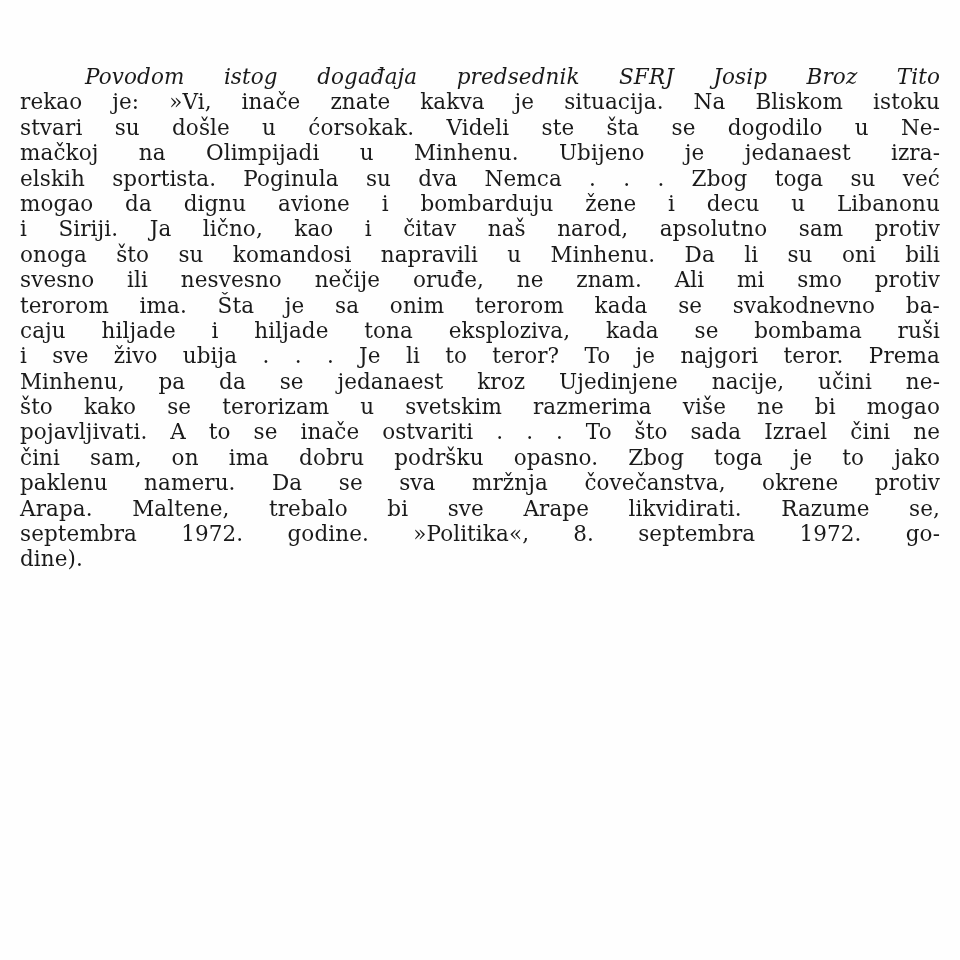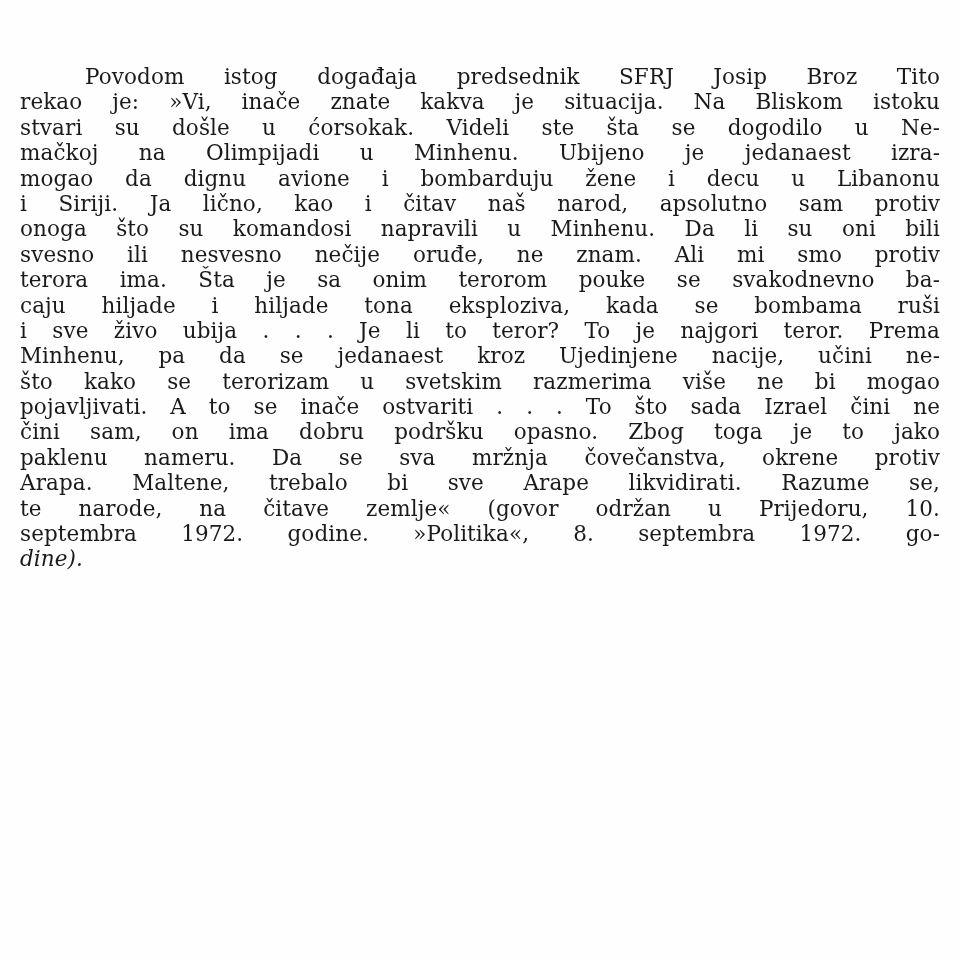--- a/index.html
+++ b/index.html
@@ -34,45 +34,45 @@
   .line {
     display: block;
     height: 25.4px;
     line-height: 25.4px;
     white-space: nowrap;
     text-align: justify;
     text-align-last: justify;
   }
   .line.indent {
     padding-left: 65px;
+    font-style: italic;
   }
   .line.last {
     text-align-last: left;
-    font-style: italic;
   }
 </style>
 </head>
 <body>
 
 <div class="page">
   <div class="text-block">
     <span class="line indent">Povodom istog događaja predsednik SFRJ Josip Broz Tito</span>
     <span class="line">rekao je: »Vi, inače znate kakva je situacija. Na Bliskom istoku</span>
     <span class="line">stvari su došle u ćorsokak. Videli ste šta se dogodilo u Ne-</span>
     <span class="line">mačkoj na Olimpijadi u Minhenu. Ubijeno je jedanaest izra-</span>
+    <span class="line">elskih sportista. Poginula su dva Nemca . . . Zbog toga su već</span>
     <span class="line">mogao da dignu avione i bombarduju žene i decu u Libanonu</span>
     <span class="line">i Siriji. Ja lično, kao i čitav naš narod, apsolutno sam protiv</span>
     <span class="line">onoga što su komandosi napravili u Minhenu. Da li su oni bili</span>
     <span class="line">svesno ili nesvesno nečije oruđe, ne znam. Ali mi smo protiv</span>
-    <span class="line">terora ima. Šta je sa onim terorom pouke se svakodnevno ba-</span>
+    <span class="line">terorom ima. Šta je sa onim terorom kada se svakodnevno ba-</span>
     <span class="line">caju hiljade i hiljade tona eksploziva, kada se bombama ruši</span>
     <span class="line">i sve živo ubija . . . Je li to teror? To je najgori teror. Prema</span>
     <span class="line">Minhenu, pa da se jedanaest kroz Ujedinjene nacije, učini ne-</span>
     <span class="line">što kako se terorizam u svetskim razmerima više ne bi mogao</span>
     <span class="line">pojavljivati. A to se inače ostvariti . . . To što sada Izrael čini ne</span>
     <span class="line">čini sam, on ima dobru podršku opasno. Zbog toga je to jako</span>
     <span class="line">paklenu nameru. Da se sva mržnja čovečanstva, okrene protiv</span>
     <span class="line">Arapa. Maltene, trebalo bi sve Arape likvidirati. Razume se,</span>
-    <span class="line">te narode, na čitave zemlje« (govor održan u Prijedoru, 10.</span>
     <span class="line">septembra 1972. godine. »Politika«, 8. septembra 1972. go-</span>
     <span class="line last">dine).</span>
   </div>
 </div>
 
 </body></html>

